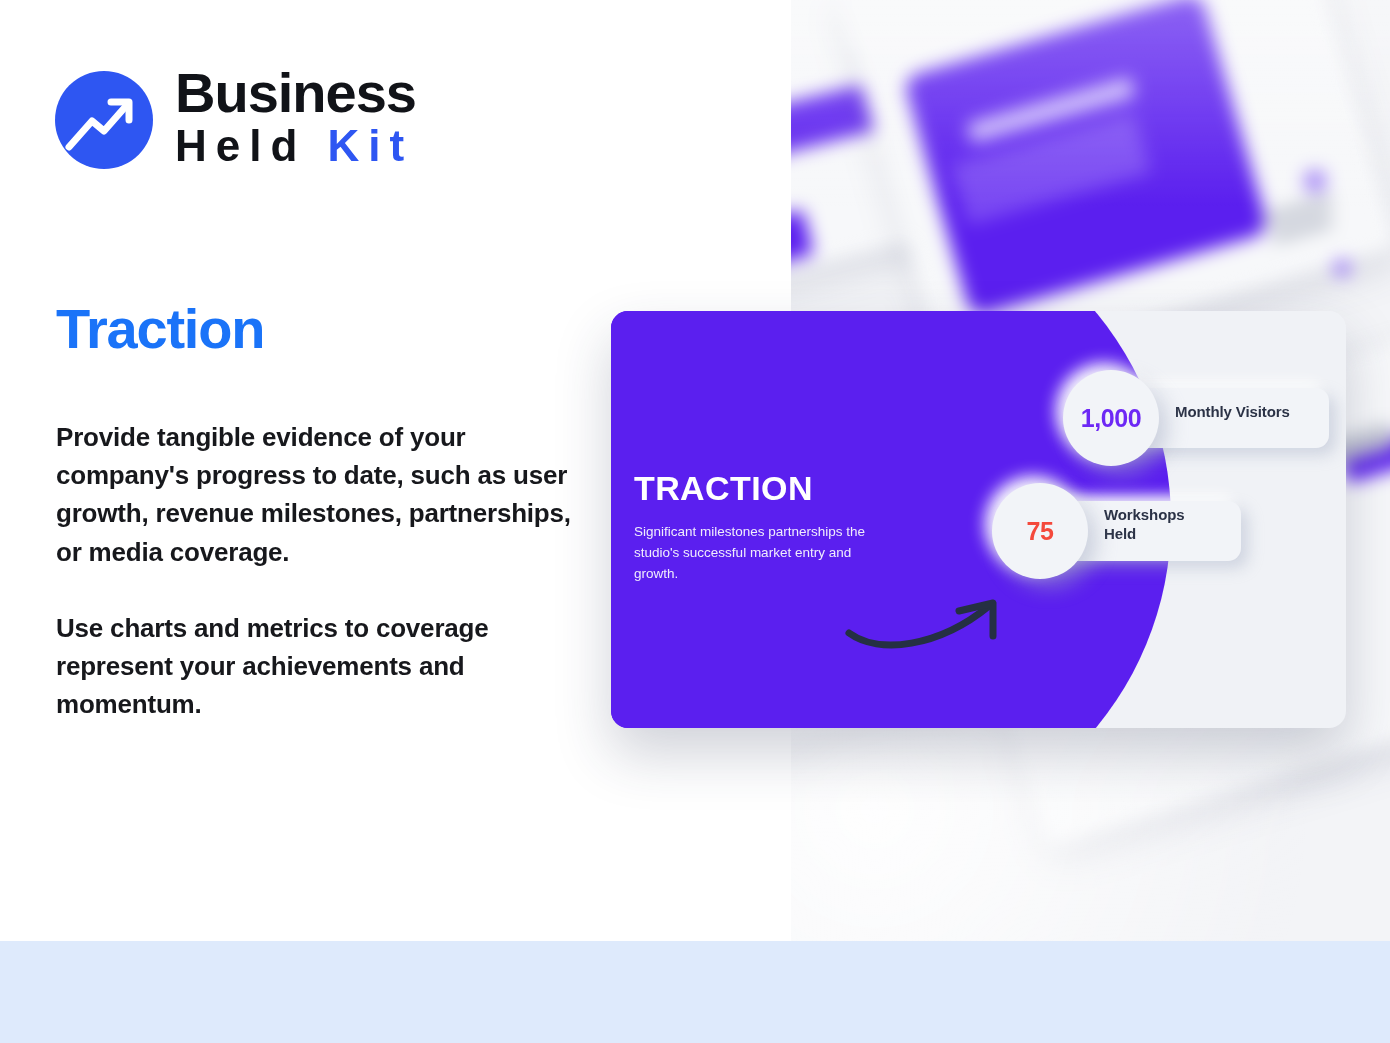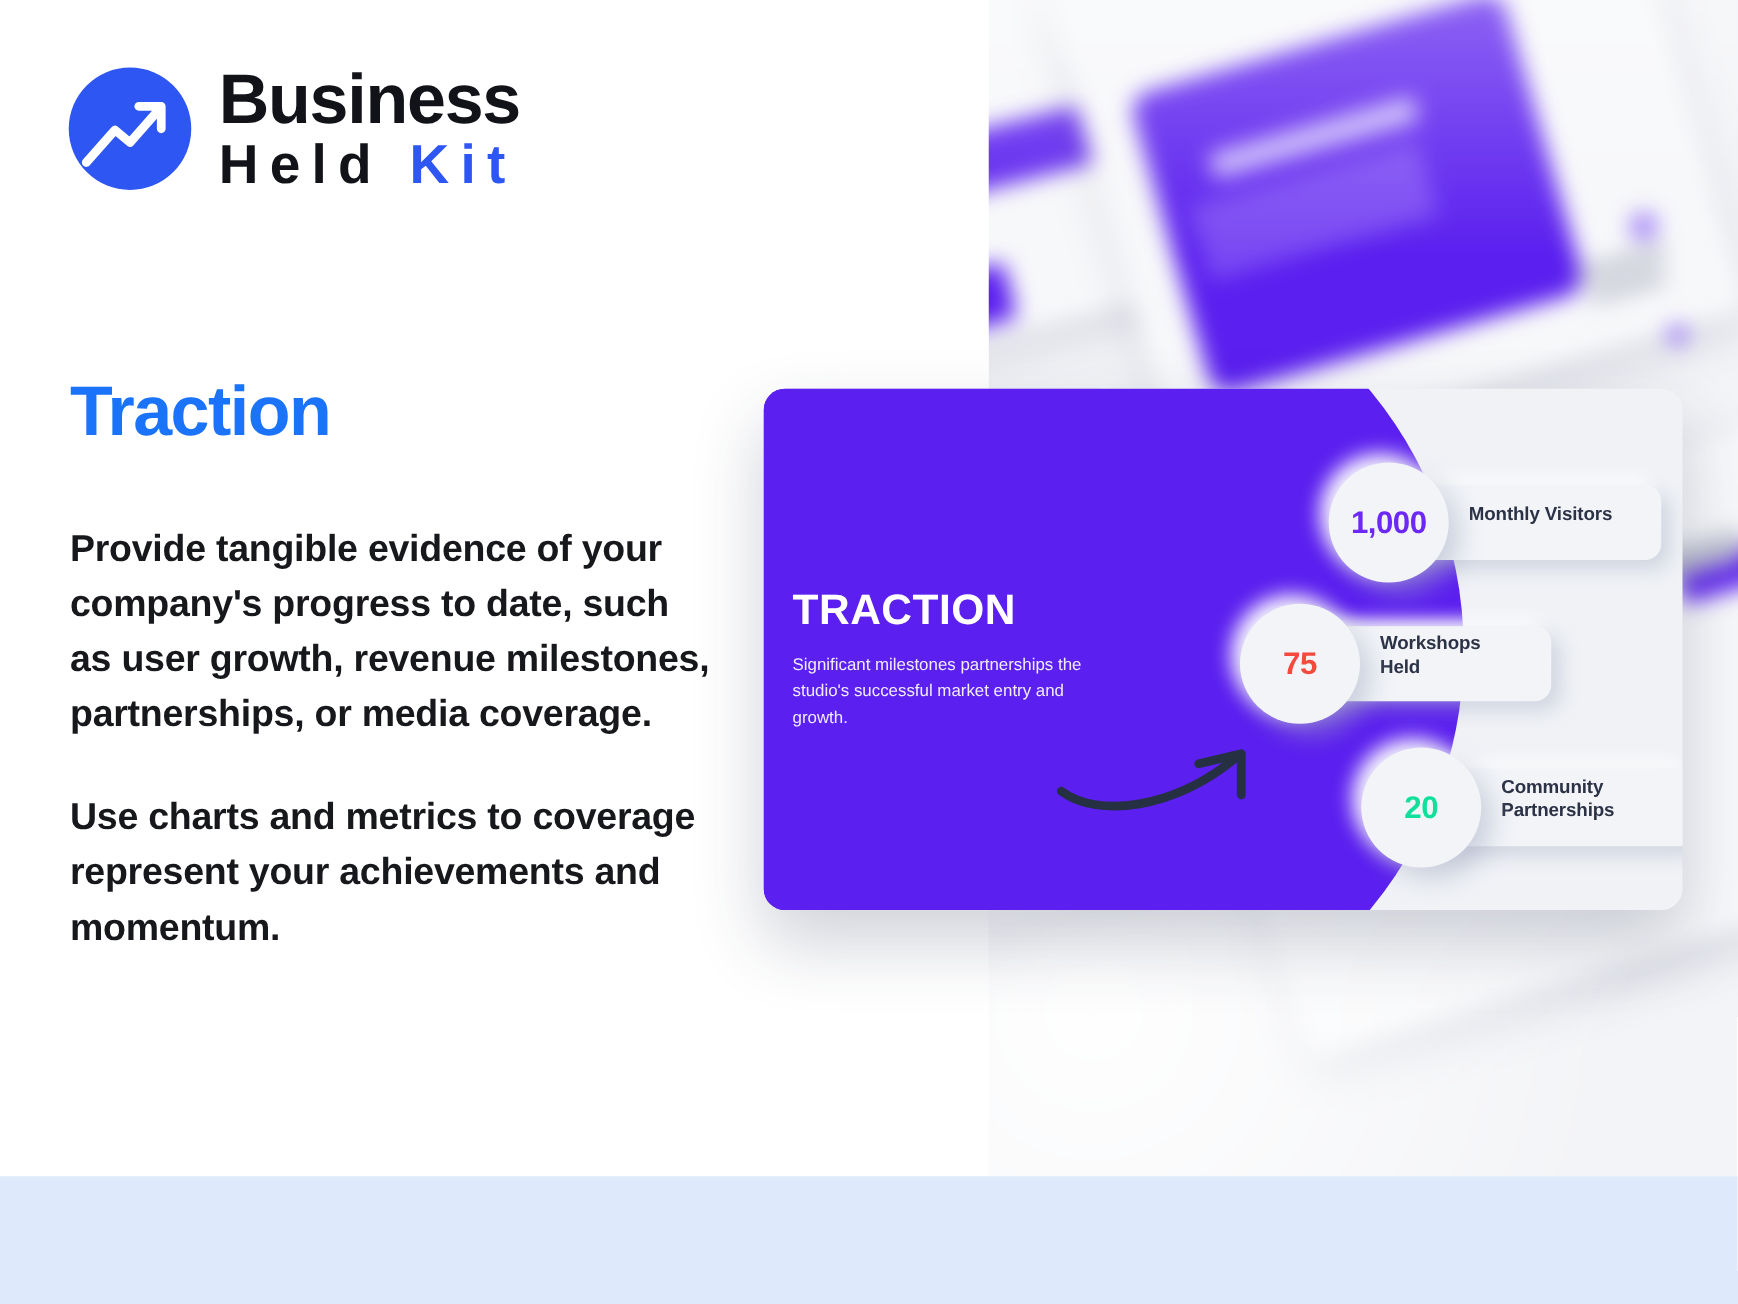--- a/index.html
+++ b/index.html
@@ -7,32 +7,32 @@
     width:1390px; height:1043px;
     background:#ffffff;
     font-family:"Liberation Sans", sans-serif;
     overflow:hidden;
   }
   .page { position:relative; width:1390px; height:1043px; background:#fff; overflow:hidden; }
 
   
   .left-panel { position:absolute; left:0; top:0; width:791px; height:941px; background:#ffffff; z-index:5; }
 
-  .brand { position:absolute; left:55px; top:50px; display:flex; align-items:center; gap:22px; }
+  .brand { position:absolute; left:55px; top:64px; display:flex; align-items:flex-end; gap:22px; }
   .brand-mark { width:98px; height:98px; border-radius:50%; background:#2E56F2; position:relative; flex:none; overflow:hidden; }
   .brand-mark svg { position:absolute; left:0; top:0; }
   .brand-words { display:flex; flex-direction:column; justify-content:center; }
   .brand-line1 { font-size:56px; font-weight:700; color:#111318; line-height:1.02; letter-spacing:-1px; position:relative; }
   .brand-line2 { font-size:44px; font-weight:700; color:#111318; line-height:1.05; letter-spacing:9px; margin-top:2px; }
   .brand-line2 .kit { color:#2E56F2; }
 
   .page-title { position:absolute; left:56px; top:296px; font-size:56px; font-weight:700; color:#1a73f8; letter-spacing:-1.2px; }
 
   .body-copy { position:absolute; left:56px; top:418px; width:520px; }
-  .body-para { font-size:30px; font-weight:700; line-height:1.47; color:#17181c; letter-spacing:-0.2px; }
+  .body-para { font-size:26px; font-weight:700; line-height:1.47; color:#17181c; letter-spacing:-0.2px; }
   .body-para + .body-para { margin-top:38px; }
 
   
   .photo-area { position:absolute; left:791px; top:0; width:599px; height:941px; overflow:hidden; background:#f3f4f7; z-index:1; }
   .photo-inner { position:absolute; left:-40px; top:-30px; width:700px; height:1010px; filter:blur(9px); }
   .ph { position:absolute; border-radius:14px; }
   .ph-card { background:#f7f8fa; box-shadow:0 14px 34px rgba(70,80,110,.17); }
   .ph-bar { background:#5b1fef; border-radius:5px; }
   .ph-txt { background:#b9bdc9; border-radius:3px; opacity:.85; }
   .ph-txt-l { background:#cdd1db; border-radius:3px; }
@@ -171,27 +171,19 @@
 
       <div class="metric-row r2">
         <div class="metric-circle">
           <span class="metric-value v-red">75</span>
         </div>
         <div class="metric-pill p2">
           <span class="metric-label">Workshops Held</span>
         </div>
       </div>
 
-      <div class="metric-row r3">
-        <div class="metric-circle">
-          <span class="metric-value v-green">20</span>
-        </div>
-        <div class="metric-pill p3">
-          <span class="metric-label">Community Partnerships</span>
-        </div>
-      </div>
 
     </div>
   </div>
 
   <div class="bottom-strip"></div>
 
 </div>
 
 </body></html>

